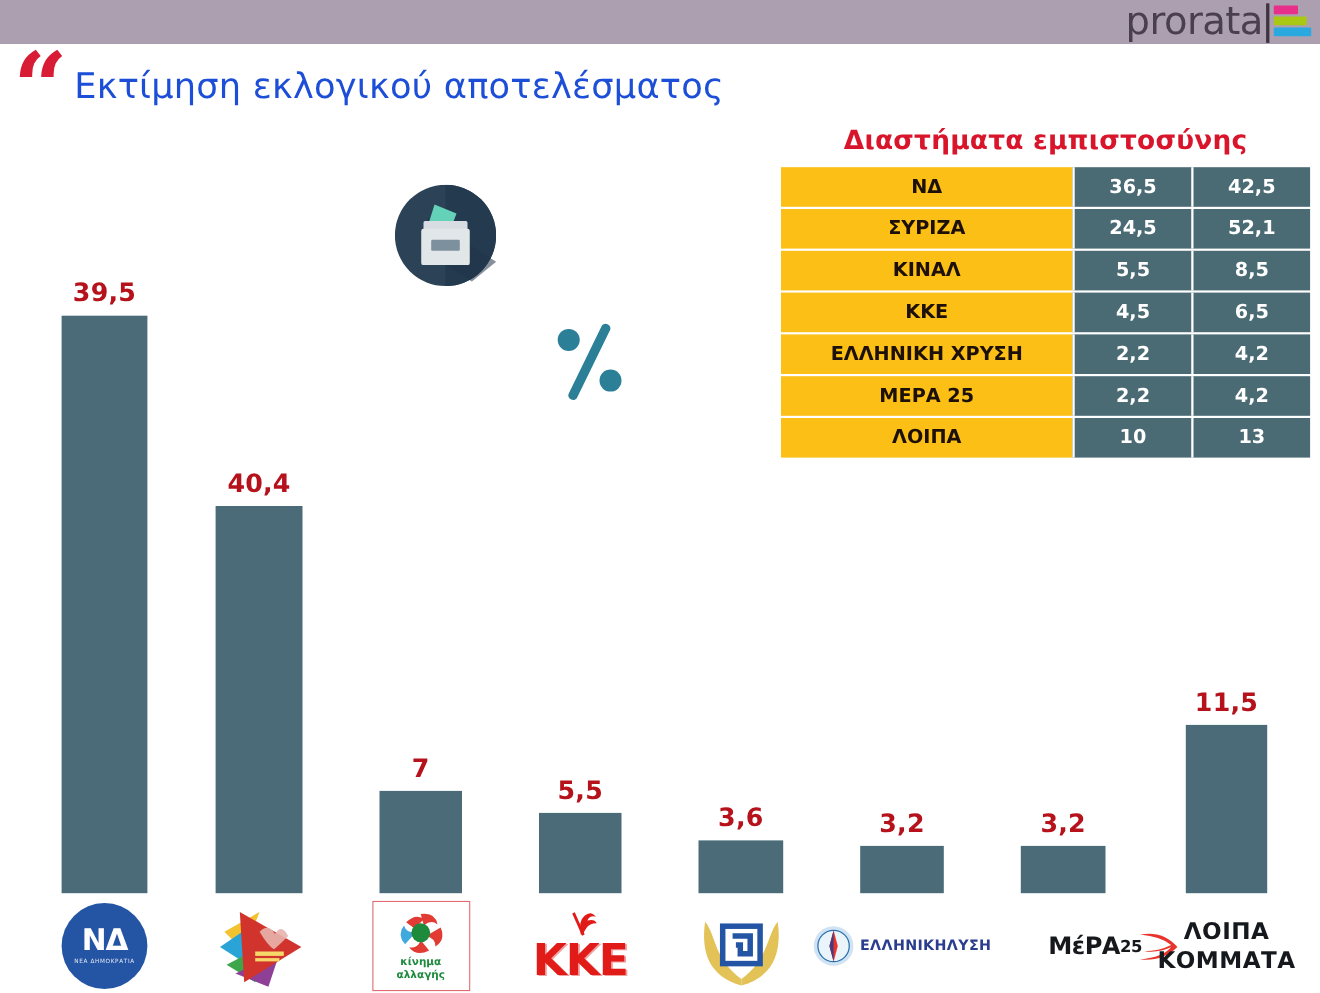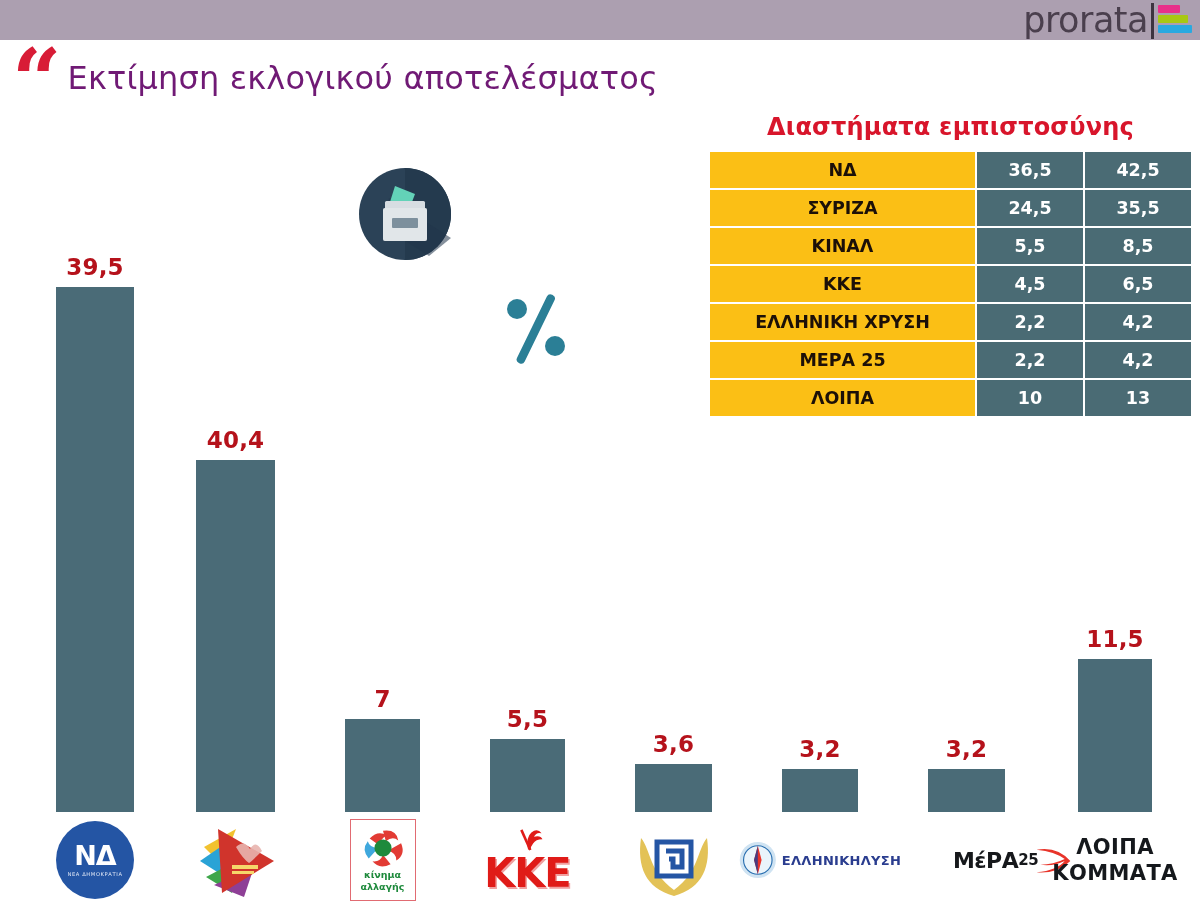--- a/index.html
+++ b/index.html
@@ -36,21 +36,21 @@
   .brand-bar.b3 { width: 34px; background: #29a9e0; }
 
   
   #title-row { position: absolute; left: 12px; top: 52px; display: flex; align-items: flex-start; }
   #quote-mark {
     font-family: "DejaVu Serif", "Liberation Serif", serif;
     color: #d81c36; font-size: 86px; line-height: 56px; font-weight: 700;
     letter-spacing: -4px; margin-right: 10px; user-select: none;
   }
   #page-title {
-    font-size: 32px; color: #701a75; font-weight: 400;
+    font-size: 32px; color: #1d4ed8; font-weight: 400;
     line-height: 52px; white-space: nowrap; letter-spacing: 0.2px;
   }
 
   
   #ballot-icon { position: absolute; left: 359px; top: 168px; width: 92px; height: 92px; }
   #percent-icon { position: absolute; left: 500px; top: 292px; width: 72px; height: 72px; }
 
   
   #ci-table-wrap { position: absolute; left: 710px; top: 113px; width: 481px; }
   #ci-title {
@@ -87,21 +87,21 @@
   .logo-nd {
     width: 78px; height: 78px; border-radius: 50%; background: #2455a4;
     display: flex; flex-direction: column; align-items: center; justify-content: center;
   }
   .logo-nd .nd-mark { font-size: 27px; font-weight: 700; color: #fff; letter-spacing: -1px; line-height: 26px; }
   .logo-nd .nd-sub { font-size: 5.2px; color: #e3eaf7; letter-spacing: 0.6px; margin-top: 2px; }
 
   .logo-syriza { position: relative; width: 88px; height: 78px; }
 
   .logo-kinal {
-    width: 66px; height: 82px; border: 1.6px solid #e16b72; background: #fff;
+    width: 89px; height: 82px; border: 1.6px solid #e16b72; background: #fff;
     display: flex; flex-direction: column; align-items: center; justify-content: center; gap: 1px;
   }
   .logo-kinal .kinal-text { font-size: 9.5px; font-weight: 700; color: #1e8a3c; line-height: 11px; text-align: center; }
 
   .logo-kke { position: relative; width: 96px; height: 72px; }
   .logo-kke .kke-text {
     position: absolute; left: 0; bottom: 2px; width: 100%; text-align: center;
     font-size: 40px; font-weight: 700; color: #e01b18; letter-spacing: -1px;
     text-shadow: 1.5px 1.5px 0 #f0a0a0; line-height: 42px;
   }
@@ -164,21 +164,21 @@
     <table id="ci-table">
       <tbody id="ci-body">
           <tr>
             <td class="ci-party">ΝΔ</td>
             <td class="ci-lo">36,5</td>
             <td class="ci-hi">42,5</td>
           </tr>
           <tr>
             <td class="ci-party">ΣΥΡΙΖΑ</td>
             <td class="ci-lo">24,5</td>
-            <td class="ci-hi">35,5</td>
+            <td class="ci-hi">52,1</td>
           </tr>
           <tr>
             <td class="ci-party">ΚΙΝΑΛ</td>
             <td class="ci-lo">5,5</td>
             <td class="ci-hi">8,5</td>
           </tr>
           <tr>
             <td class="ci-party">ΚΚΕ</td>
             <td class="ci-lo">4,5</td>
             <td class="ci-hi">6,5</td>

